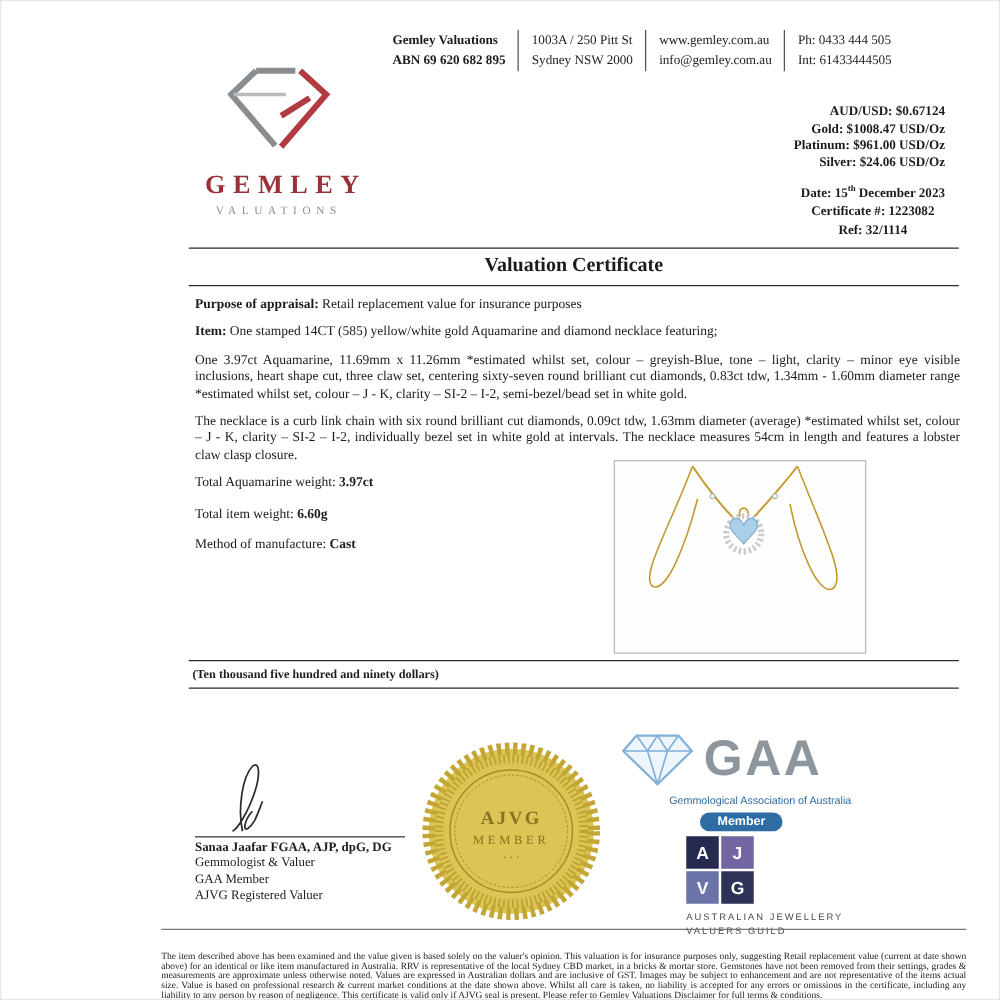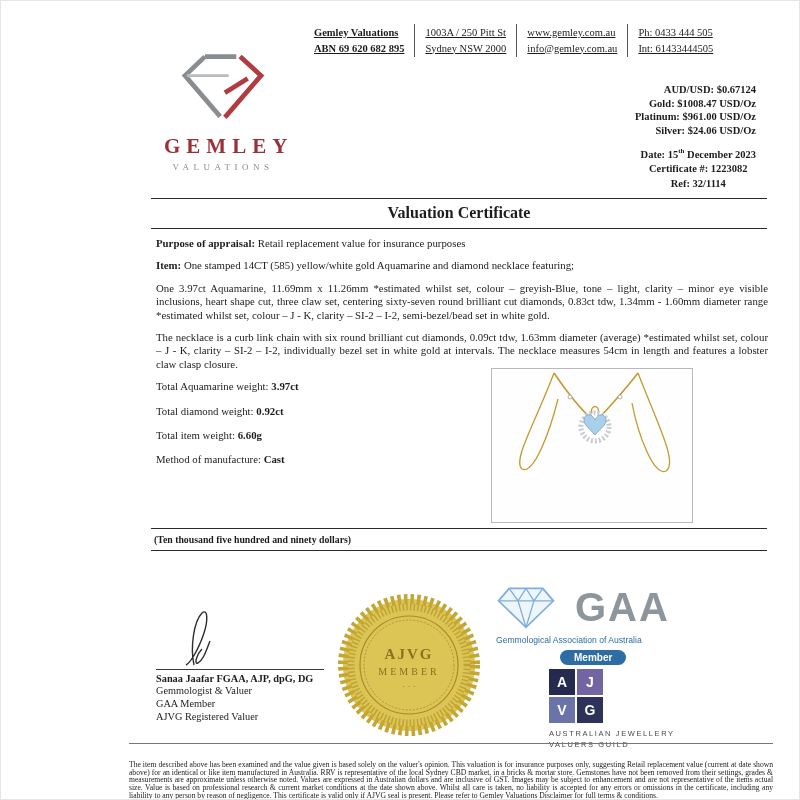--- a/index.html
+++ b/index.html
@@ -2,21 +2,21 @@
 <html><head>
 <meta charset="utf-8">
 <style>
   html,body{margin:0;padding:0;background:#fff;}
   .page{position:relative;width:800px;height:800px;background:#ffffff;margin:0 auto;
         font-family:"Liberation Serif",serif;color:#1c1c1c;overflow:hidden;
         border:1px solid #e6e6e6;box-sizing:border-box;}
 
   
   .contact{position:absolute;left:303px;top:23px;display:flex;font-size:10.5px;line-height:15.5px;}
-  .contact .col{padding:1px 10px;text-decoration:underline;}
+  .contact .col{padding:1px 10px;}
   .contact .col + .col{border-left:1px solid #555;}
   .contact .col.first{font-weight:bold;}
 
   
   .logo{position:absolute;left:163px;top:48px;width:118px;text-align:center;}
   .logo .name{font-size:21px;letter-spacing:6px;color:#9b3038;font-weight:bold;margin-top:5px;text-align:center;}
   .logo .tagline{font-size:9px;letter-spacing:4.5px;color:#8b8b8b;margin-top:3px;}
 
   
   .rates{position:absolute;right:43px;top:82px;text-align:right;font-size:10.5px;line-height:13.5px;font-weight:bold;}
@@ -55,23 +55,23 @@
   .sig-role{font-size:10.3px;line-height:13px;}
 
   
   .seal{position:absolute;left:334px;top:588px;}
   .seal-t1{fill:#8a7220;font-size:15px;font-weight:bold;letter-spacing:2px;font-family:"Liberation Serif",serif;}
   .seal-t2{fill:#8a7220;font-size:10px;letter-spacing:3px;font-family:"Liberation Serif",serif;}
   .seal-t3{fill:#8a7220;font-size:9px;font-family:"Liberation Serif",serif;}
 
   
   .gaa{position:absolute;left:495px;top:582px;width:185px;font-family:"Liberation Sans",sans-serif;}
-  .gaa-top{display:flex;align-items:center;gap:19px;height:48px;}
+  .gaa-top{display:flex;align-items:center;gap:7px;height:48px;}
   .gaa-acronym{font-size:40px;font-weight:bold;color:#8d959d;line-height:1;letter-spacing:2px;}
-  .gaa-name{color:#2e6da4;font-size:8.6px;margin-top:4px;white-space:nowrap;}
+  .gaa-name{color:#2e6da4;font-size:8.6px;margin-top:4px;white-space:nowrap;text-align:right;}
   .member-btn{display:inline-block;margin:5px 0 0 64px;background:#2e6da4;color:#fff;
               font-size:10px;font-weight:bold;padding:2px 14px;border-radius:10px;}
 
   
   .ajvg{position:absolute;left:548px;top:668px;font-family:"Liberation Sans",sans-serif;}
   .ajvg-grid{display:grid;grid-template-columns:26px 26px;grid-auto-rows:26px;gap:2px;width:54px;}
   .ajvg-cell{display:flex;align-items:center;justify-content:center;color:#fff;font-weight:bold;font-size:14px;}
   .c0{background:#262a4f;} .c1{background:#7265a2;} .c2{background:#6a74a8;} .c3{background:#2e3158;}
   .ajvg-name{margin-top:5px;font-size:7.5px;letter-spacing:1.6px;color:#4a4a4a;line-height:11px;white-space:nowrap;}
 
@@ -132,21 +132,20 @@
     <h1>Valuation Certificate</h1>
   </div>
 
   <div class="bodytext">
     <p><strong>Purpose of appraisal:</strong><span> Retail replacement value for insurance purposes</span></p>
     <p><strong>Item:</strong><span> One stamped 14CT (585) yellow/white gold Aquamarine and diamond necklace featuring;</span></p>
     <p class="just">One 3.97ct Aquamarine, 11.69mm x 11.26mm *estimated whilst set, colour – greyish-Blue, tone – light, clarity – minor eye visible inclusions, heart shape cut, three claw set, centering sixty-seven round brilliant cut diamonds, 0.83ct tdw, 1.34mm - 1.60mm diameter range *estimated whilst set, colour – J - K, clarity – SI-2 – I-2, semi-bezel/bead set in white gold.</p>
     <p class="just">The necklace is a curb link chain with six round brilliant cut diamonds, 0.09ct tdw, 1.63mm diameter (average) *estimated whilst set, colour – J - K, clarity – SI-2 – I-2, individually bezel set in white gold at intervals. The necklace measures 54cm in length and features a lobster claw clasp closure.</p>
     <div class="weights">
       <div class="weight-row"><span class="wlabel">Total Aquamarine weight:</span> <span class="wvalue">3.97ct</span></div>
-      <div class="weight-row"><span class="wlabel">Total diamond weight:</span> <span class="wvalue">0.92ct</span></div>
       <div class="weight-row"><span class="wlabel">Total item weight:</span> <span class="wvalue">6.60g</span></div>
       <div class="weight-row"><span class="wlabel">Method of manufacture:</span> <span class="wvalue">Cast</span></div>
     </div>
   </div>
 
   <div class="photo-box">
     <svg width="200" height="153" viewBox="0 0 200 153">
       <path d="M62,4 C74,22 90,42 100,50" fill="none" stroke="#c49a2f" stroke-width="1.6"></path>
       <path d="M146,4 C132,22 112,44 106,50" fill="none" stroke="#c49a2f" stroke-width="1.6"></path>
       <path d="M62,4 C44,52 20,92 30,100 C42,106 58,62 66,30" fill="none" stroke="#c49a2f" stroke-width="1.3"></path>

